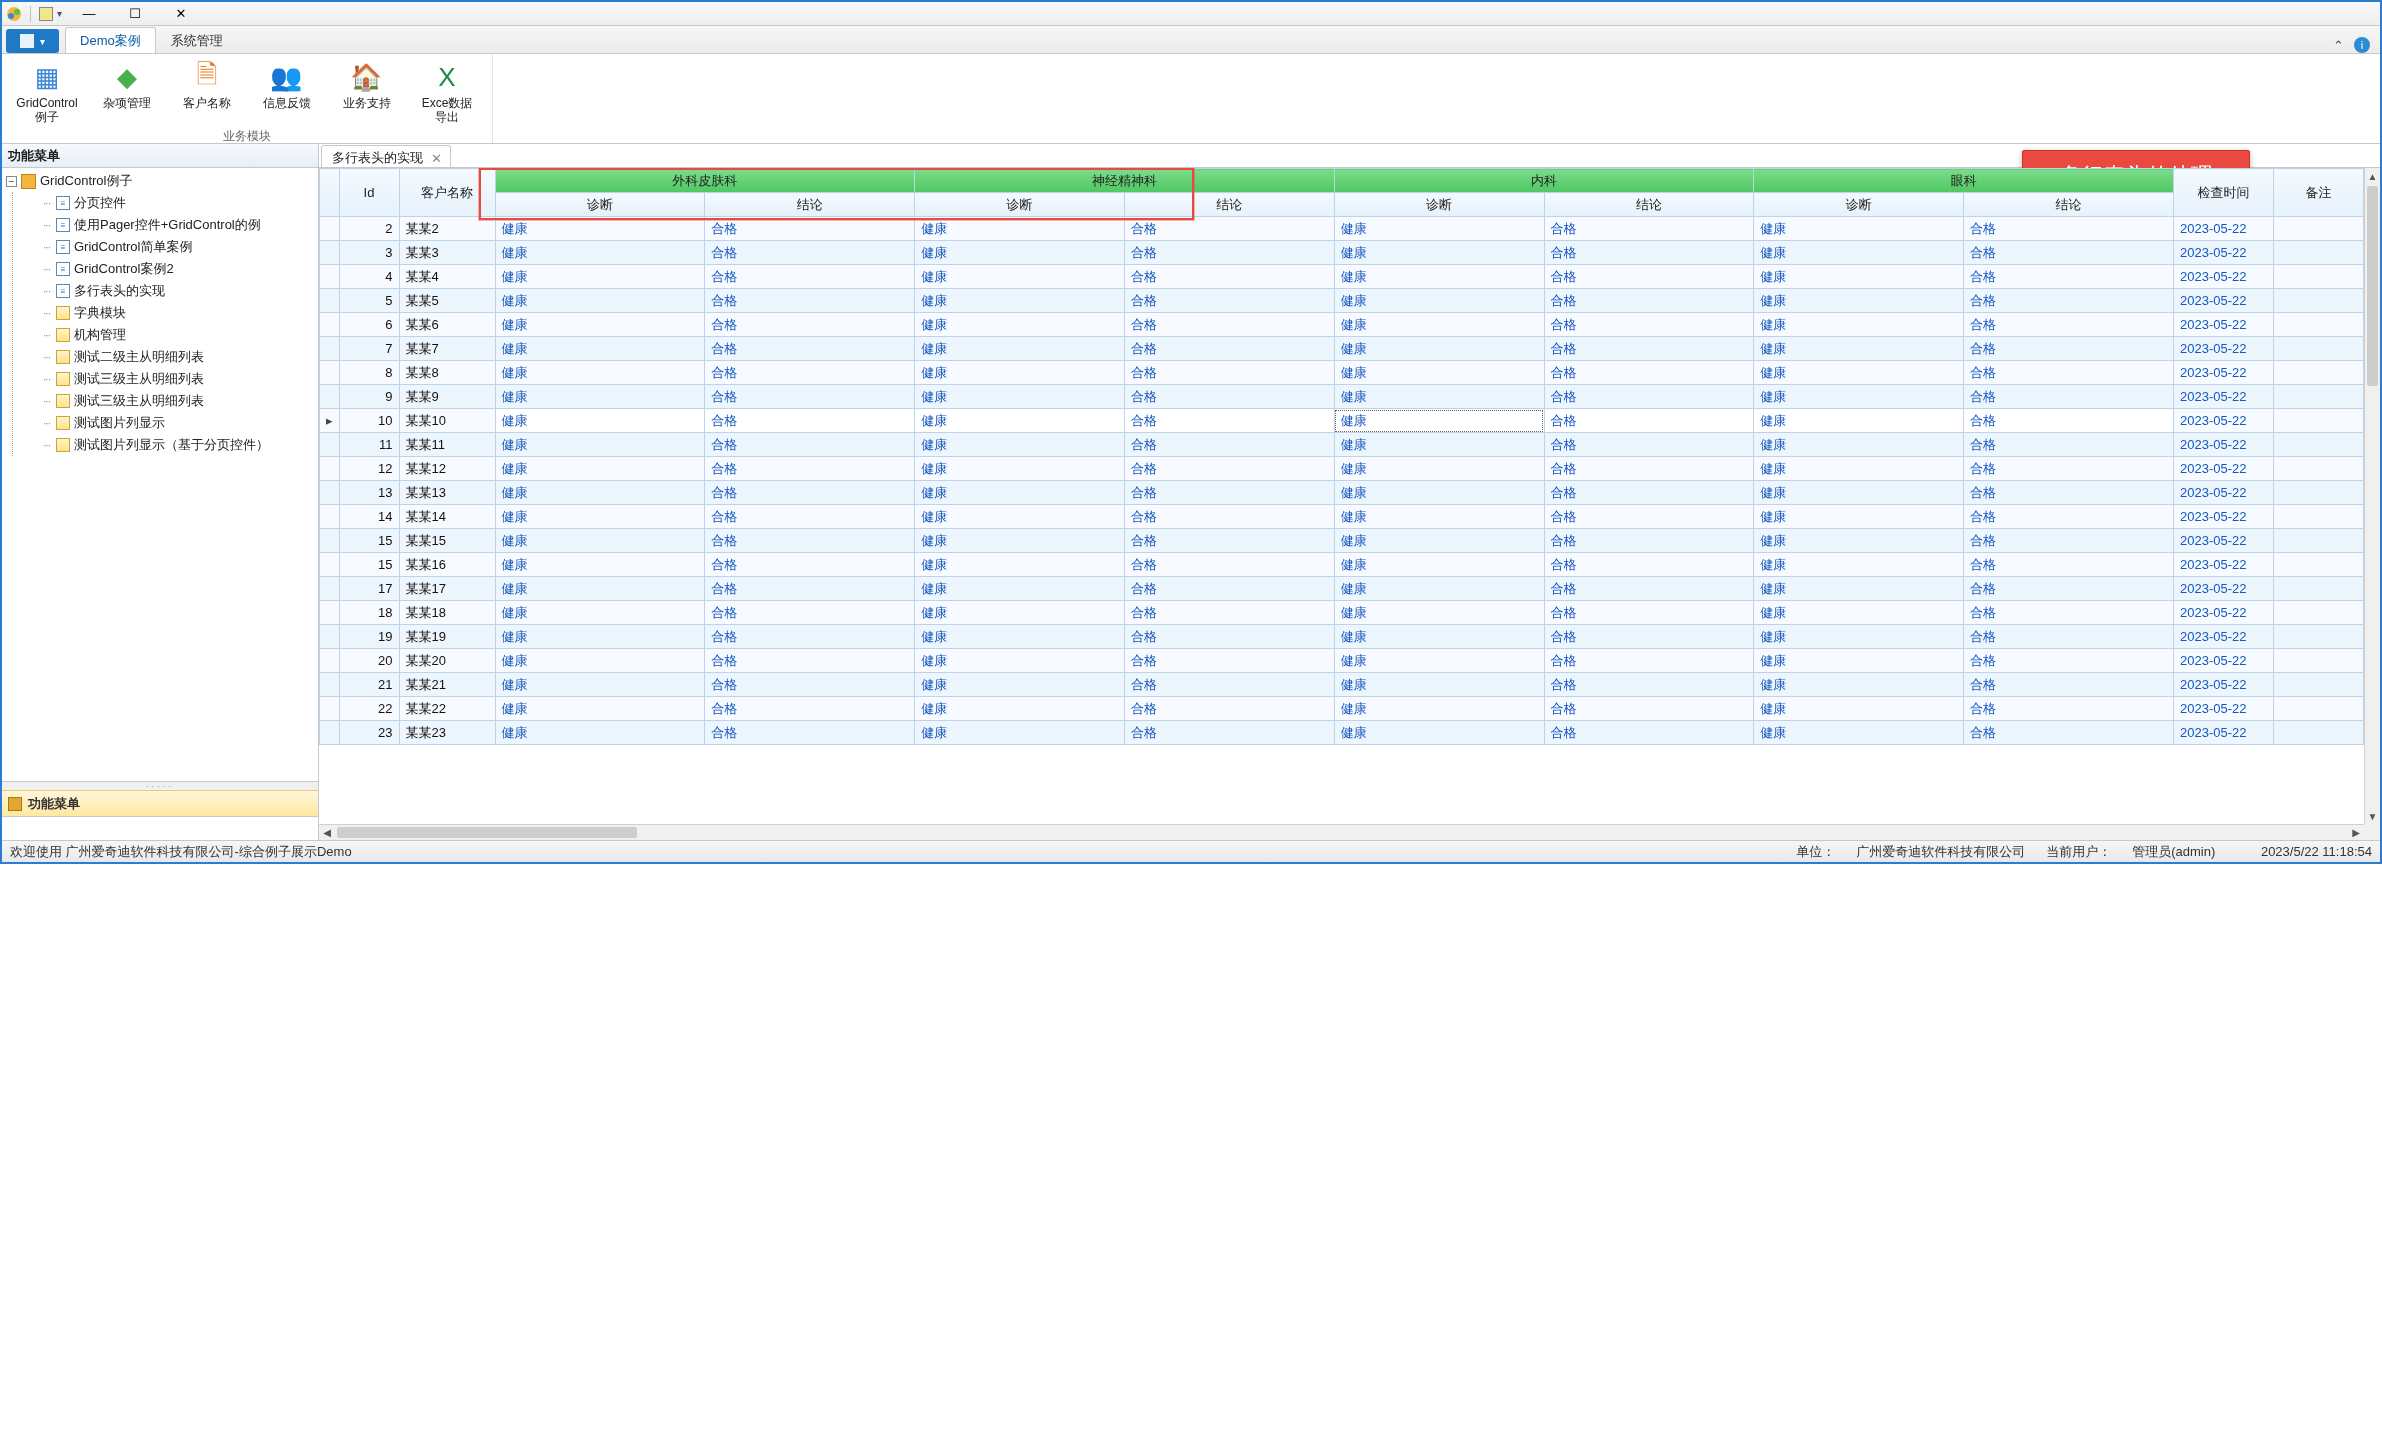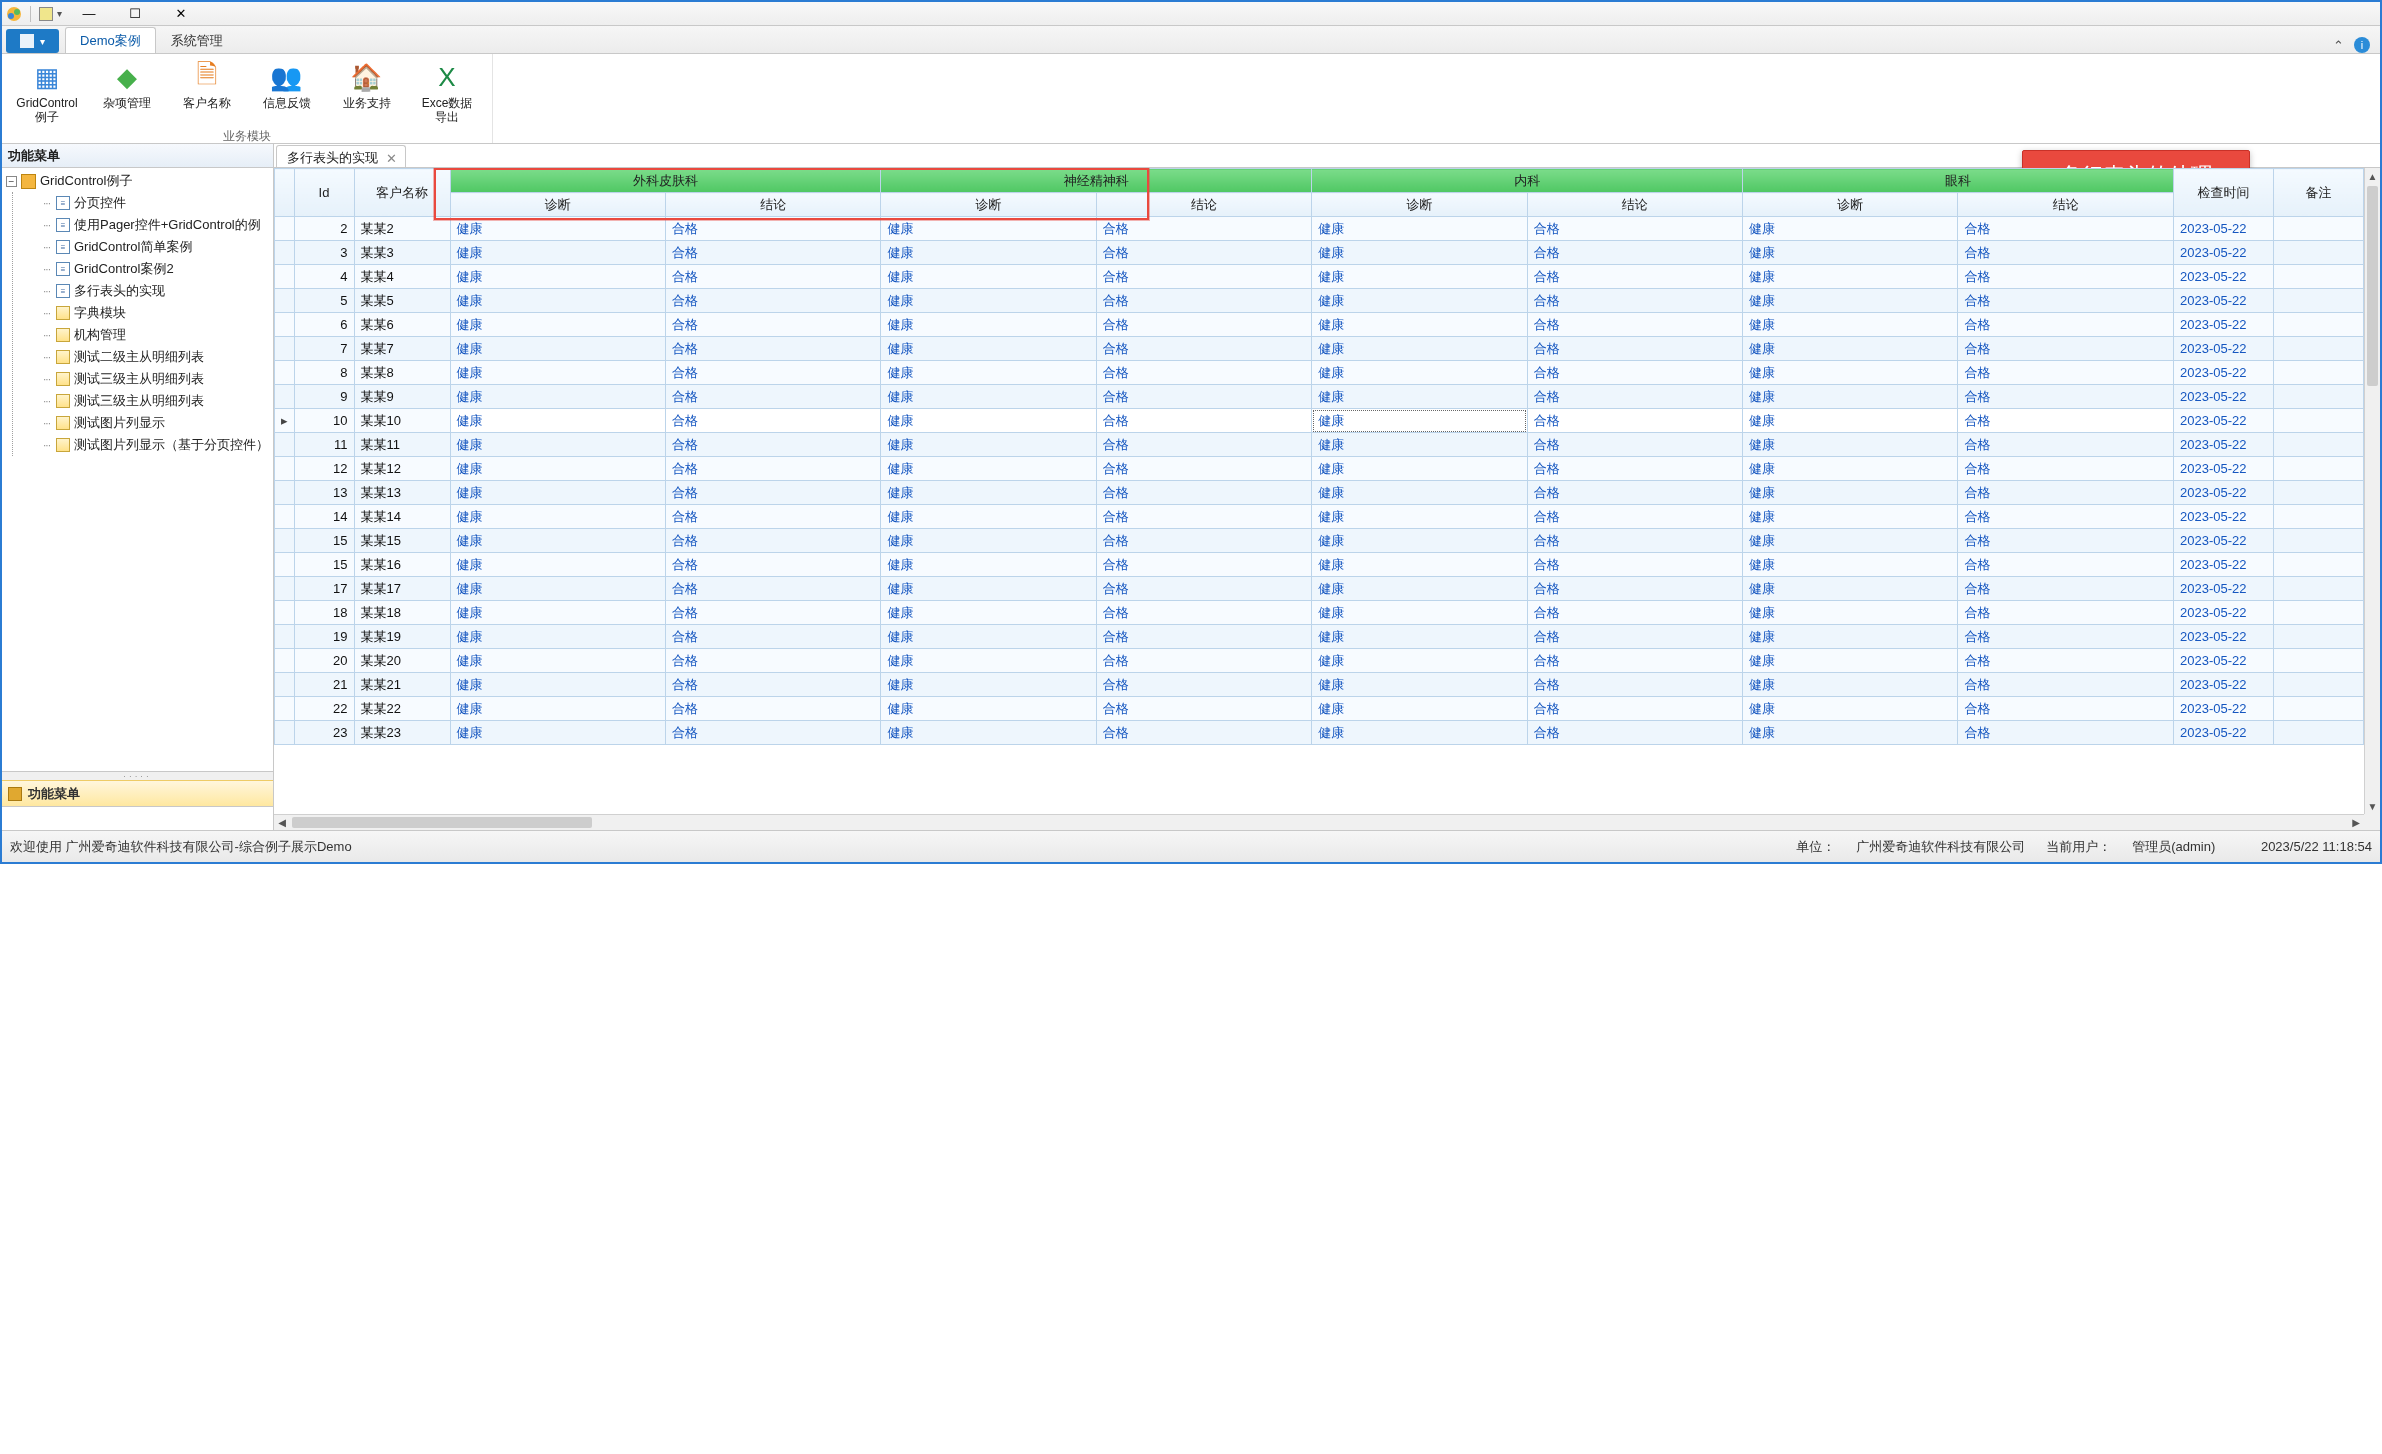--- a/index.html
+++ b/index.html
@@ -27,21 +27,21 @@
 
 .ribbon-body{height:90px;background:#fff;display:flex;border-bottom:1px solid #c8c8c8;}
 .ribbon-group{padding:4px 10px 2px;border-right:1px solid #e4e4e4;display:flex;flex-direction:column;}
 .ribbon-items{display:flex;gap:10px;flex:1;}
 .ribbon-item{display:flex;flex-direction:column;align-items:center;cursor:pointer;padding:2px 4px;width:70px;}
 .ribbon-item .ic{width:34px;height:34px;margin-bottom:2px;display:flex;align-items:center;justify-content:center;font-size:26px;}
 .ribbon-item .lbl{font-size:12px;text-align:center;line-height:14px;color:#222;}
 .ribbon-group-name{text-align:center;font-size:12px;color:#666;padding-top:2px;}
 
 .workspace{flex:1;display:flex;min-height:0;}
-.left-panel{width:272px;display:flex;flex-direction:column;border-right:1px solid #c8c8c8;background:#fff;}
+.left-panel{width:317px;display:flex;flex-direction:column;border-right:1px solid #c8c8c8;background:#fff;}
 .panel-header{height:24px;background:linear-gradient(#f6f9fd,#e6eef7);border-bottom:1px solid #c8c8c8;display:flex;align-items:center;padding:0 6px;font-weight:bold;color:#222;cursor:pointer;}
 .tree-wrap{flex:1;overflow:auto;border-bottom:1px solid #c8c8c8;padding:2px 4px;}
 .tree-node{display:flex;align-items:center;gap:4px;height:22px;cursor:pointer;color:#222;white-space:nowrap;}
 .tree-node.root{padding-left:0;}
 .tree-node.child{padding-left:30px;}
 .tree-toggle{width:11px;height:11px;border:1px solid #888;display:flex;align-items:center;justify-content:center;font-size:10px;color:#444;cursor:pointer;line-height:9px;}
 .tree-dots{color:#888;margin-right:2px;font-size:10px;letter-spacing:-1px;}
 .tree-icon{width:15px;height:15px;background:#f4b63f;border:1px solid #be8510;}
 .tree-file-icon{width:14px;height:14px;background:#fff;border:1px solid #5b88b5;display:flex;align-items:center;justify-content:center;font-size:8px;color:#3b67a0;}
 .tree-note-icon{width:14px;height:14px;background:linear-gradient(#fff4cc,#ffe28a);border:1px solid #c8a63b;}
@@ -78,21 +78,21 @@
 table.dg td.num{text-align:right;}
 table.dg td.sel{background:#fff;}
 .row-ind{width:18px;text-align:center;background:#e9f2fa;color:#666;}
 .row-ind.cur::before{content:"▸";color:#444;}
 .focus-cell{outline:1px dotted #666;outline-offset:-2px;}
 
 .callout{position:absolute;right:130px;top:96px;padding:10px 36px;background:#e9493e;color:#fff;font-size:22px;border:1px solid #c93128;box-shadow:0 2px 6px rgba(0,0,0,.25);border-radius:2px;}
 .callout::after{content:"";position:absolute;left:120px;bottom:-22px;border:12px solid transparent;border-top-color:#e9493e;}
 .hl-box{position:absolute;border:2px solid #e9493e;box-shadow:0 0 0 1px rgba(233,73,62,.4);pointer-events:none;}
 
-.status-bar{height:32px;background:linear-gradient(#f6f6f6,#e9e9e9);border-top:1px solid #c8c8c8;display:flex;align-items:center;padding:0 8px;color:#333;font-size:12px;gap:21px;}
+.status-bar{height:22px;background:linear-gradient(#f6f6f6,#e9e9e9);border-top:1px solid #c8c8c8;display:flex;align-items:center;padding:0 8px;color:#333;font-size:12px;gap:21px;}
 .status-bar .spacer{flex:1;}
 </style>
 </head>
 <body>
 
 <div class="outer-frame">
 
   <div class="title-bar">
     <div class="left-icons">
       <svg class="app-icon" viewBox="0 0 16 16">

